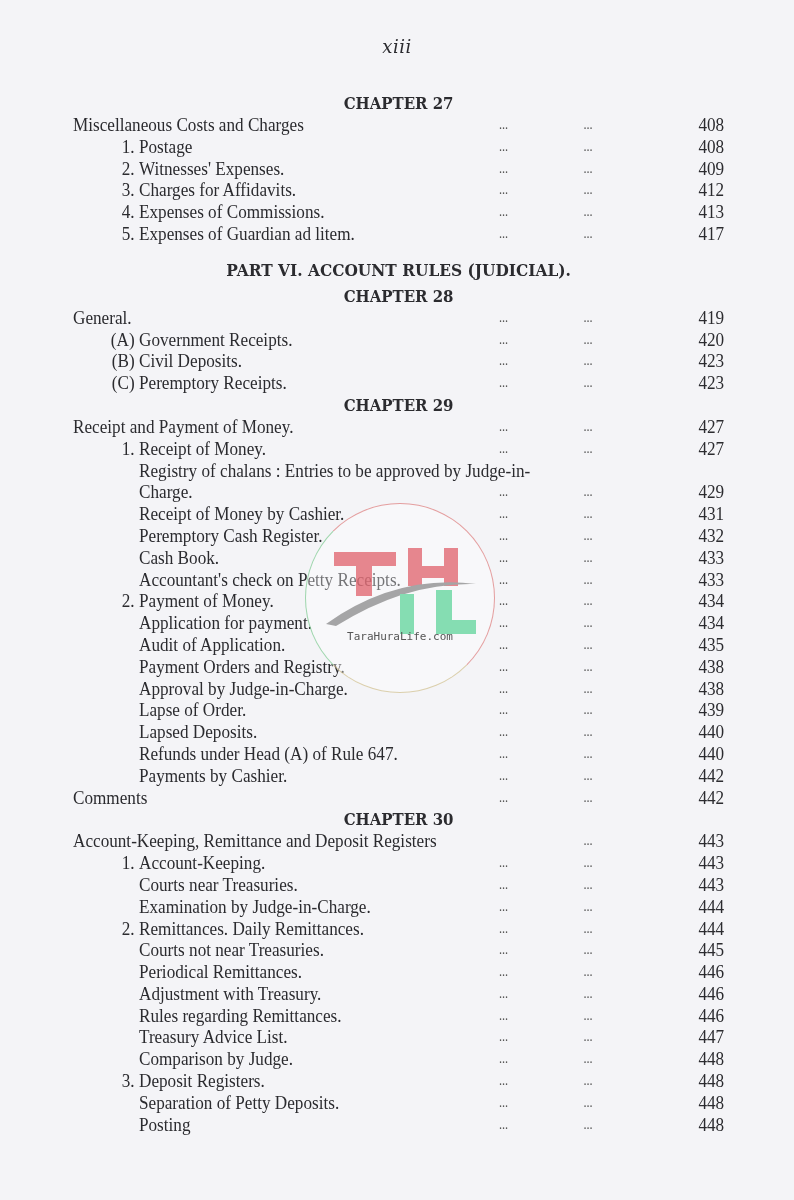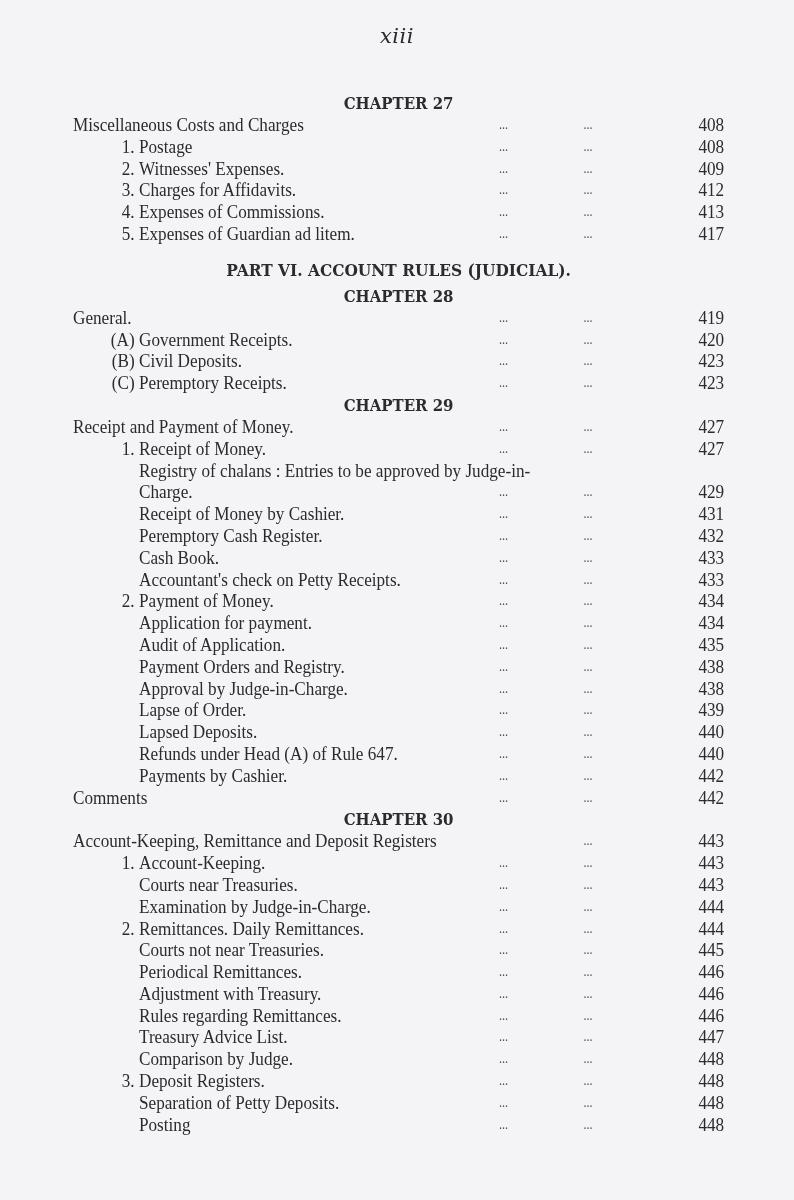--- a/index.html
+++ b/index.html
@@ -7,22 +7,22 @@
     width: 794px; height: 1200px; overflow: hidden;
     background: #f4f4f7;
     font-family: "DejaVu Serif", "Liberation Serif", serif;
     color: #2b2b2f;
     position: relative;
   }
   .page {
     position: absolute; left: 0; top: 0; width: 794px; height: 1200px;
   }
   .folio {
-    position: absolute; top: 24px; left: 0; width: 794px; text-align: center;
-    font-style: italic; font-size: 21px; letter-spacing: 0.5px;
+    position: absolute; top: 36px; left: 0; width: 794px; text-align: center;
+    font-style: italic; font-size: 18px; letter-spacing: 0.5px;
   }
   .toc {
     position: absolute; left: 73px; top: 92px; width: 650px;
     font-family: "Liberation Serif", serif;
     font-size: 19.5px;
     transform: scaleX(0.88); transform-origin: left top;
     width: 740px;
   }
   .heading {
     text-align: center; font-weight: bold; height: 22px; line-height: 22px;
@@ -351,13 +351,29 @@
       </div>
       <div class="row lvl1">
         <span class="num"></span>
         <span class="label">Posting</span>
         <span class="d1">...</span>
         <span class="d2">...</span>
         <span class="pg">448</span>
       </div>
     </div>
 
+  <div class="watermark">
+    <svg class="wm-logo" viewBox="0 0 150 100">
+      <g opacity="0.75">
+        <rect x="8" y="8" width="62" height="14" fill="#e0606a"></rect>
+        <rect x="30" y="8" width="16" height="44" fill="#e0606a"></rect>
+        <rect x="82" y="4" width="14" height="38" fill="#e0606a"></rect>
+        <rect x="118" y="4" width="14" height="38" fill="#e0606a"></rect>
+        <rect x="82" y="22" width="50" height="12" fill="#e0606a"></rect>
+        <path d="M0 80 Q70 30 150 40 Q80 38 10 82 Z" fill="#8a8a8a"></path>
+        <rect x="74" y="50" width="14" height="40" fill="#5fd49a"></rect>
+        <rect x="110" y="46" width="16" height="44" fill="#5fd49a"></rect>
+        <rect x="110" y="76" width="40" height="14" fill="#5fd49a"></rect>
+      </g>
+    </svg>
+    <div class="wm-site">TaraHuraLife.com</div>
+  </div>
 </div>
 
 </body></html>

